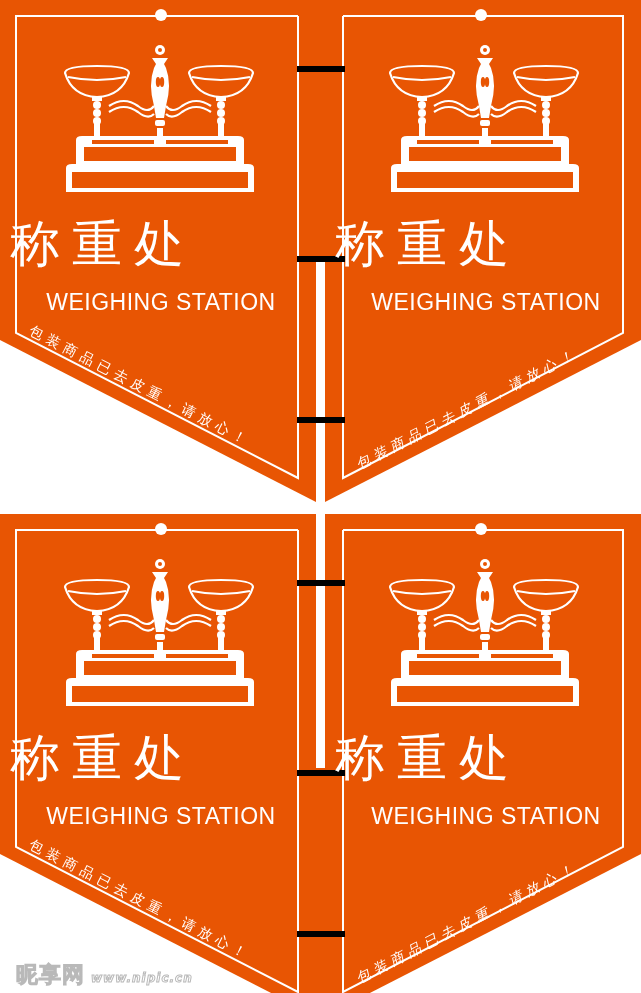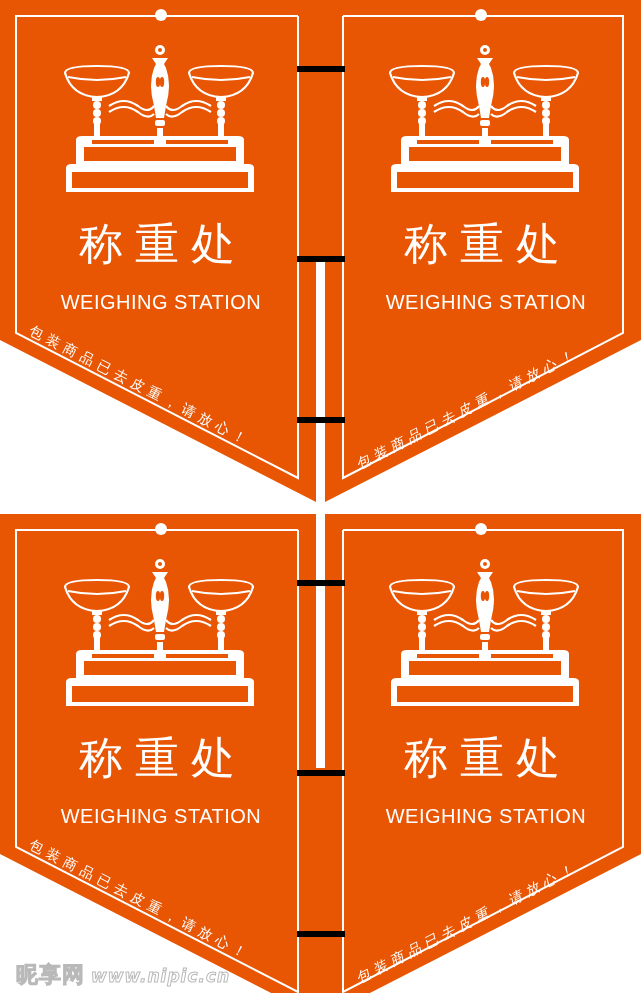--- a/index.html
+++ b/index.html
@@ -4,31 +4,31 @@
 <style>
   html, body { margin: 0; padding: 0; background: #ffffff; }
   body { width: 641px; height: 993px; position: relative; overflow: hidden; font-family: "DejaVu Sans", sans-serif; }
   .canvas { position: absolute; left: 0; top: 0; width: 641px; height: 993px; }
   .half { position: absolute; left: 0; width: 641px; height: 503px; }
   .half svg.bg { position: absolute; left: 0; top: 0; }
   .panel { position: absolute; top: 0; width: 316px; height: 503px; }
   .panel.left { left: 0; }
   .panel.right { left: 325px; }
   .icon { position: absolute; top: 44px; left: 62px; width: 196px; height: 150px; }
-  .title-cn { position: absolute; top: 214px; left: 0; width: 316px; text-align: center; color: #ffffff;
-              font-family: "DejaVu Sans", sans-serif; font-size: 44px; letter-spacing: 12px; line-height: 60px; padding-left: 10px; box-sizing: border-box; }
+  .title-cn { position: absolute; top: 214px; left: 0; width: 316px; text-align: left; color: #ffffff;
+              font-family: "DejaVu Sans", sans-serif; font-size: 50px; letter-spacing: 12px; line-height: 60px; padding-left: 10px; box-sizing: border-box; }
   .title-en { position: absolute; top: 291px; left: 0; width: 316px; text-align: center; color: #ffffff;
-              font-family: "Liberation Sans", sans-serif; font-size: 20px; letter-spacing: 0.5px; line-height: 22px; padding-left: 6px; box-sizing: border-box; }
+              font-family: "Liberation Sans", sans-serif; font-size: 23px; letter-spacing: 0.5px; line-height: 22px; padding-left: 6px; box-sizing: border-box; }
   .slogan { position: absolute; color: #ffffff; font-family: "DejaVu Sans", sans-serif; font-size: 14px;
             letter-spacing: 5px; white-space: nowrap; transform-origin: 0 0; line-height: 16px; }
   .panel.left .slogan { left: 34px; top: 322px; transform: rotate(27.2deg); }
   .panel.right .slogan { left: 28px; top: 458px; transform: rotate(-27.2deg); font-style: italic; }
   .watermark-logo { position: absolute; left: 16px; top: 960px; color: transparent; -webkit-text-stroke: 1px #b9b9b9;
                     font-family: "DejaVu Sans", sans-serif; font-size: 22px; font-weight: bold; letter-spacing: 1px; white-space: nowrap; }
-  .watermark-logo .url { font-size: 17px; font-style: italic; margin-left: 6px; }
+  .watermark-logo .url { font-size: 12px; font-style: italic; margin-left: 6px; }
   .watermark-id { position: absolute; left: 404px; top: 963px; width: 228px; height: 20px; background: rgba(190,190,190,0.85);
                   color: #ffffff; font-family: "Liberation Sans", sans-serif; font-size: 12.5px; line-height: 20px; text-align: center; white-space: nowrap; }
 </style>
 </head>
 <body>
 
 <svg width="0" height="0" style="position:absolute">
   <defs>
     <symbol id="scale" viewBox="0 0 196 150">
       <g fill="none" stroke="#ffffff" stroke-width="2.2">

